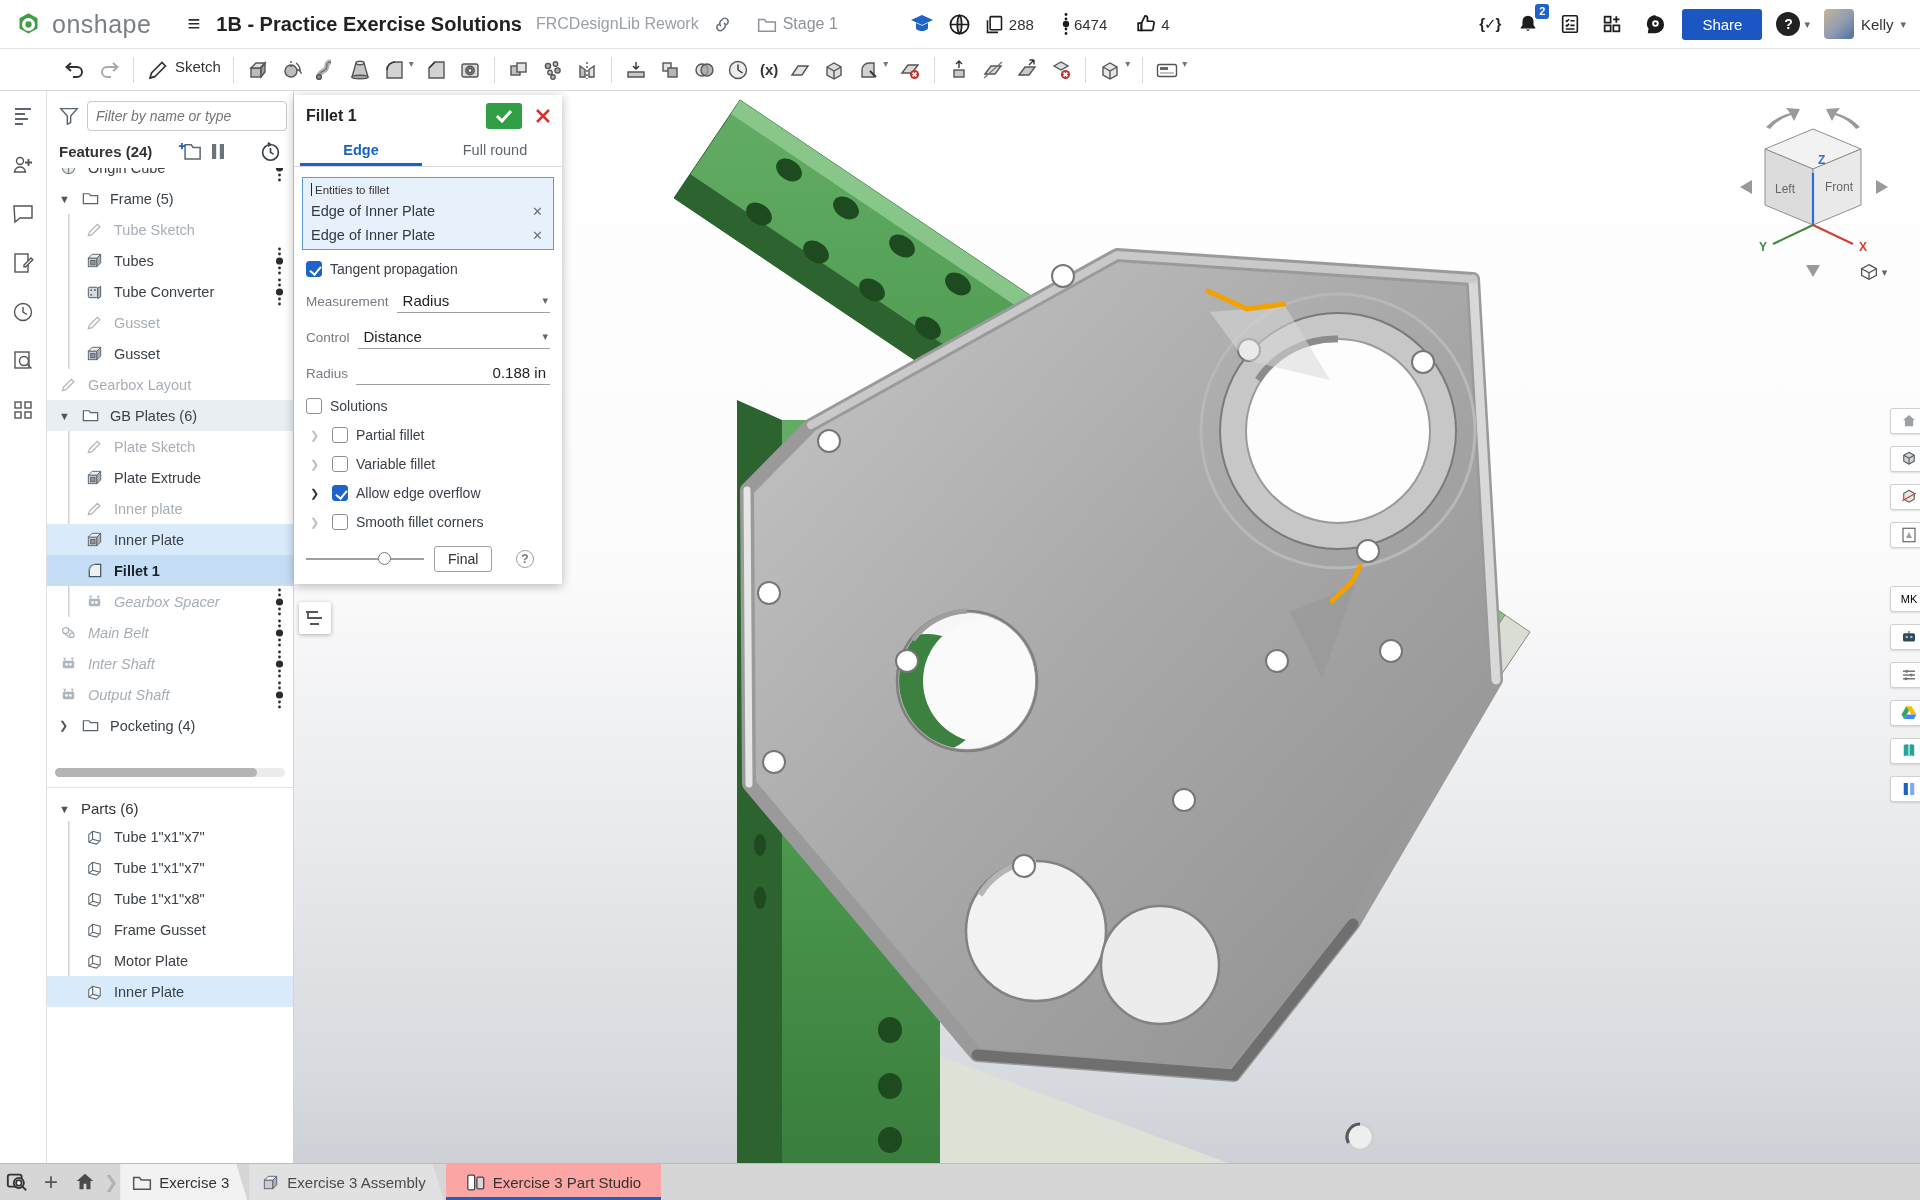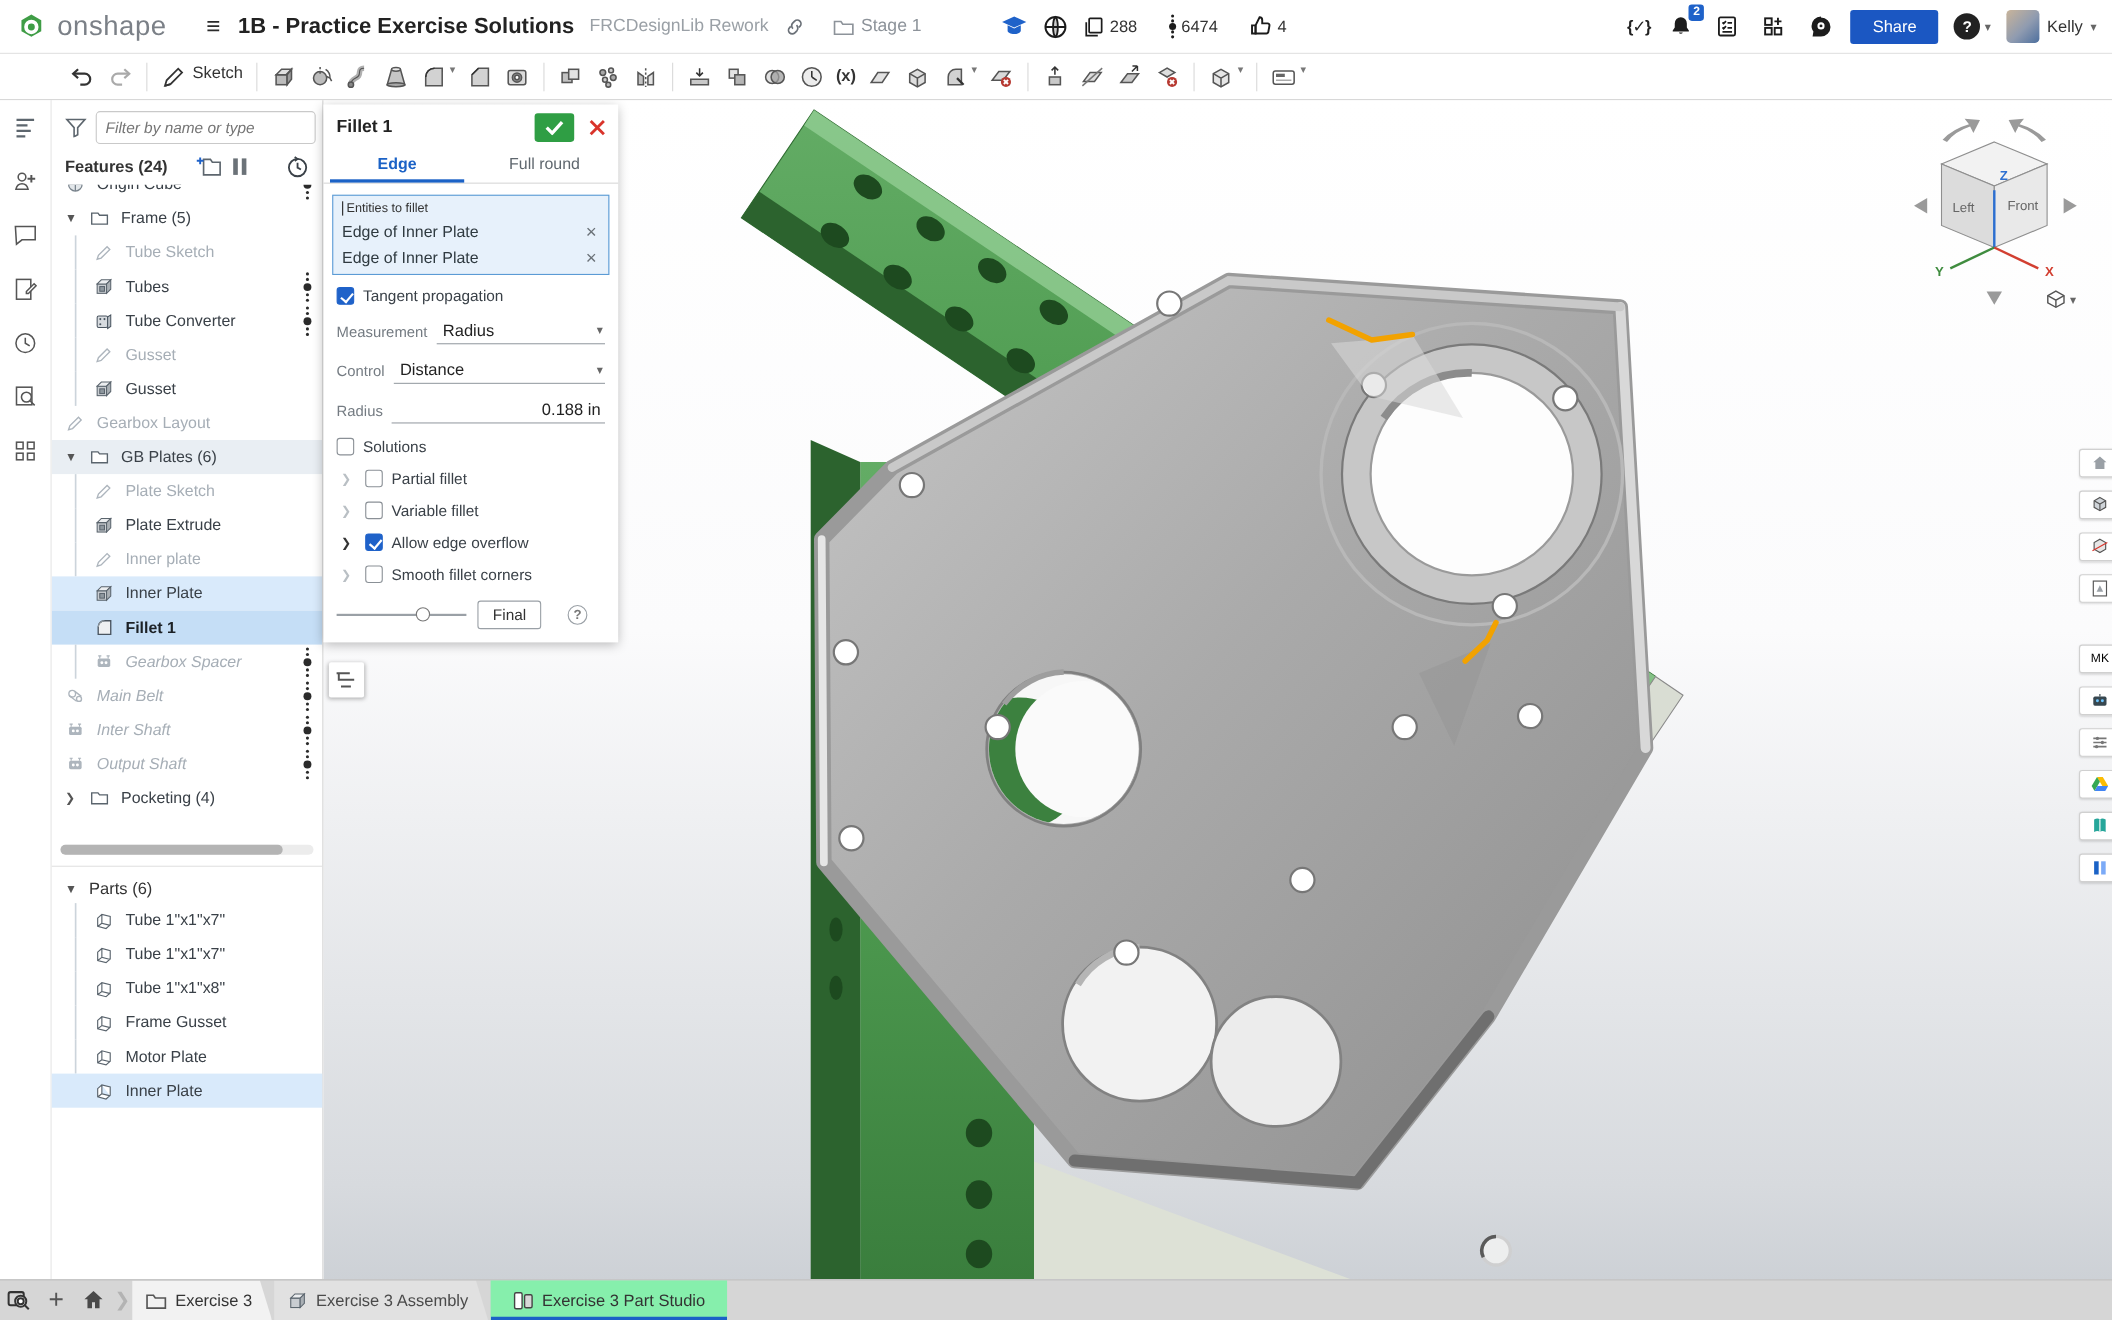--- a/index.html
+++ b/index.html
@@ -109,21 +109,21 @@
   #dlghelp { margin-left:auto; width:18px; height:18px; border-radius:50%; border:1.5px solid #9aa0a6; color:#777; font-size:12px; font-weight:bold; display:flex; align-items:center; justify-content:center; cursor:pointer;}
   #listtoggle { position:absolute; left:299px; top:602px; width:32px; height:32px; background:#fff; box-shadow:0 1px 4px rgba(0,0,0,.3); border-radius:2px; display:flex; align-items:center; justify-content:center; cursor:pointer; z-index:34;}
 
   
   #btmbar { position:absolute; left:0; top:1163px; width:1920px; height:37px; background:#d6d6d6; border-top:1px solid #bdbdbd; display:flex; align-items:stretch; z-index:40;}
   #btmbar .tool { display:flex; align-items:center; justify-content:center; width:34px; color:#444; cursor:pointer; }
   #btmbar .plus { font-size:24px; color:#555; width:34px; display:flex; align-items:center; justify-content:center; cursor:pointer;}
   .tabsep { display:flex; align-items:center; color:#b3b3b3; font-size:17px; padding:0 2px;}
   .dtab { display:flex; align-items:center; gap:7px; padding:0 18px 0 12px; font-size:15px; color:#333; background:#f2f2f2; clip-path:polygon(0 0, calc(100% - 11px) 0, 100% 100%, 0 100%); cursor:pointer; position:relative; margin-right:2px;}
   .dtab.t2 { background:#e1e1e1; color:#4a4a4a;}
-  .dtab.active { background:#86efac; box-shadow:inset 0 -3px 0 #1b62c6; clip-path:none; padding:0 20px;text-align:center;}
+  .dtab.active { background:#fca5a5; box-shadow:inset 0 -3px 0 #1b62c6; clip-path:none; padding:0 20px;text-align:center;}
   svg { display:block; }
 </style>
 </head>
 <body>
 
 <header id="hdr">
   <span class="hicon">
     <svg width="27" height="27" viewBox="0 0 24 24">
         <path d="M12 2l8 4.5v9L12 20l-8-4.5v-9z" fill="#3f9d46"></path>
         <path d="M12 6.2a5.8 5.8 0 1 1 0 11.6 5.8 5.8 0 0 1 0-11.6zm0 3a2.8 2.8 0 1 0 0 5.6 2.8 2.8 0 0 0 0-5.6z" fill="#fff"></path>

